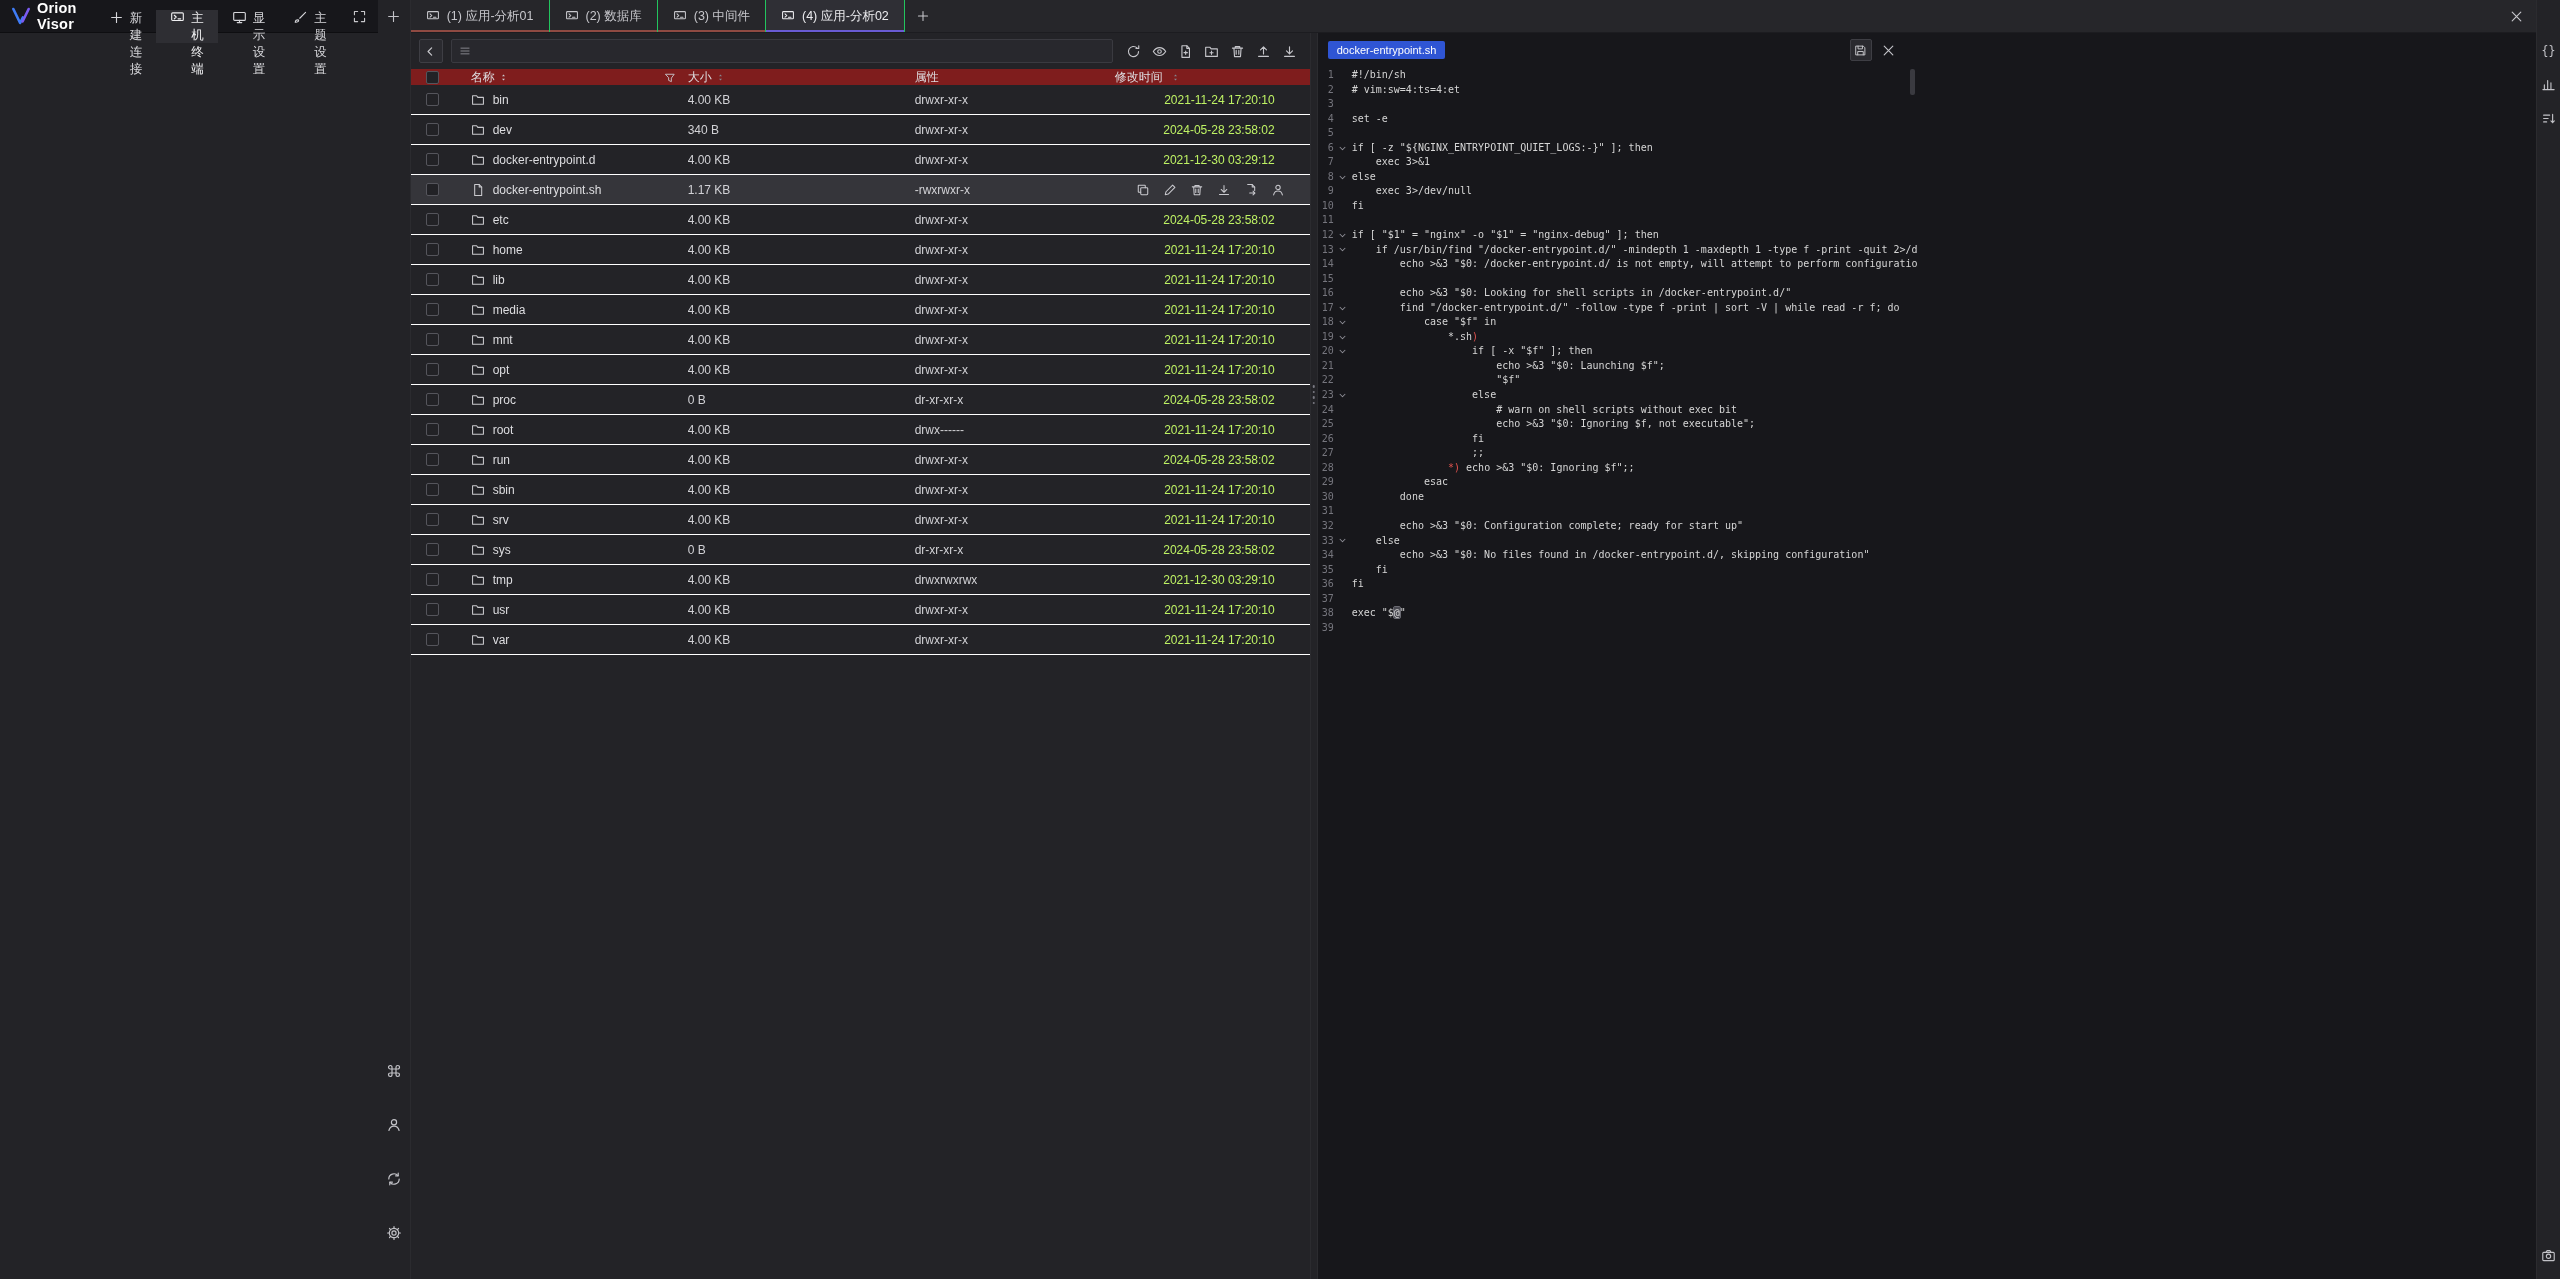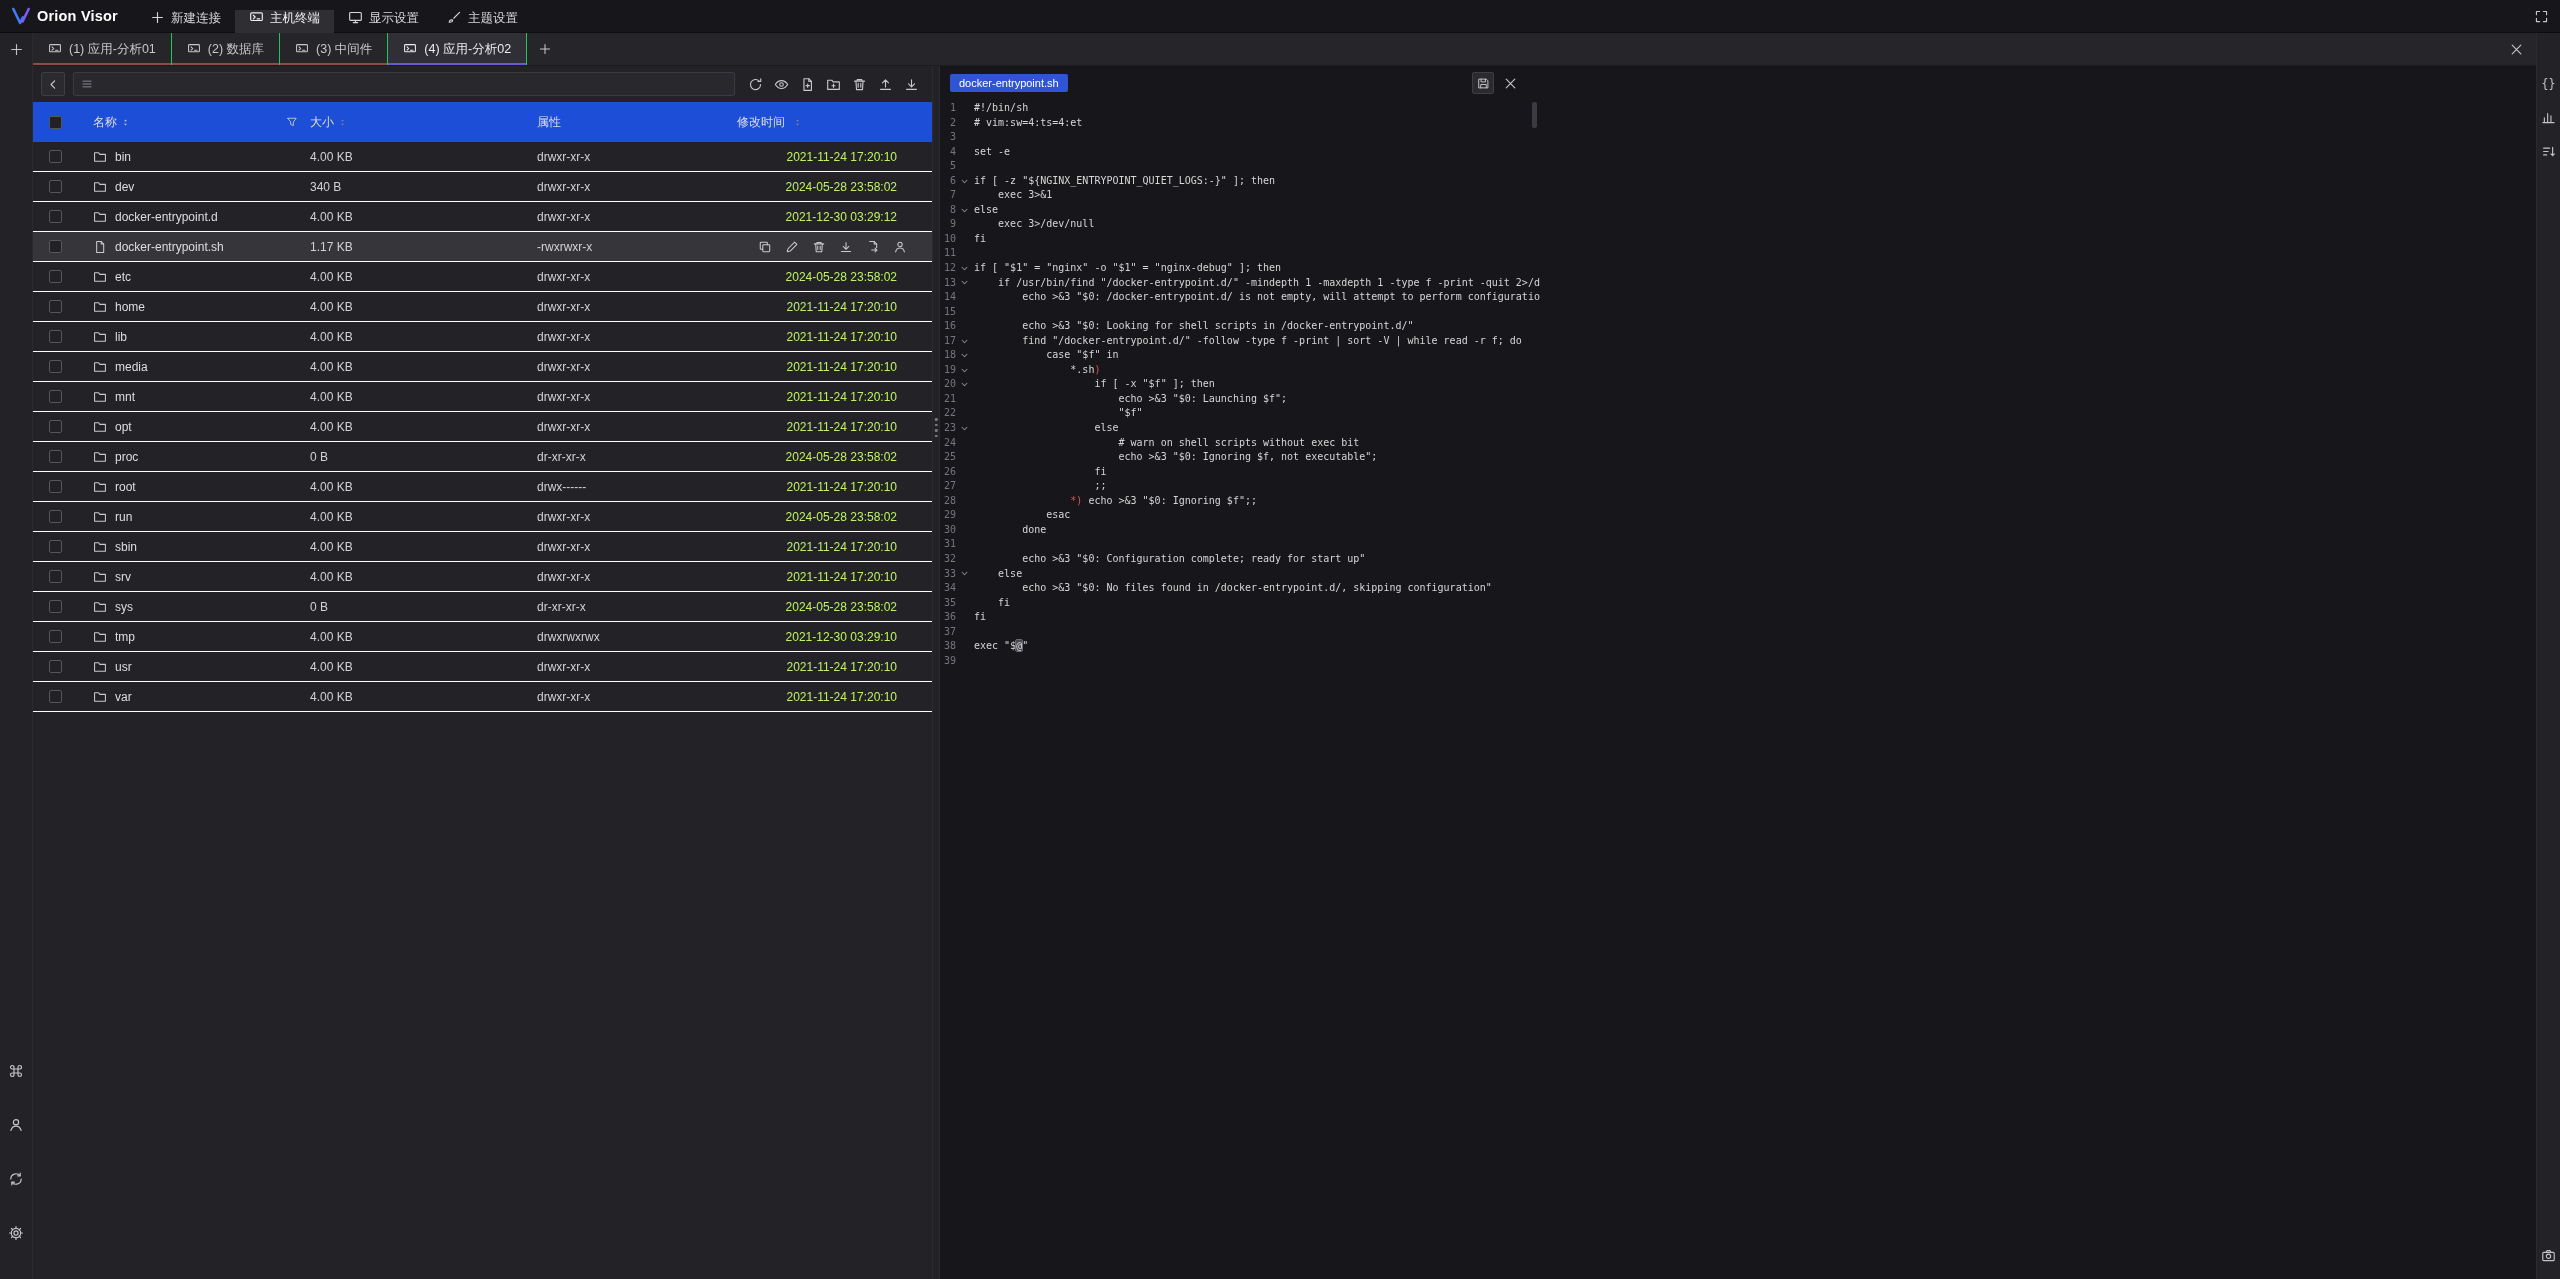--- a/index.html
+++ b/index.html
@@ -1,18 +1,18 @@
 <!DOCTYPE html>
 <html><head>
 <meta charset="utf-8">
 <style>
   * { margin:0; padding:0; box-sizing:border-box; }
   html,body { width:2560px; height:1279px; overflow:hidden; background:#17171b;
               font-family:"Liberation Sans", sans-serif; }
-  .app { width:2560px; height:1279px; display:flex; flex-direction:column; background:#232327; }
+  .app { width:2560px; height:1279px; display:flex; flex-direction:row; background:#232327; }
   .ic { display:block; flex:0 0 auto; }
 
   
   .navbar { flex:0 0 33px; height:33px; background:#17171b; border-bottom:1px solid #0e0e11;
             display:flex; align-items:center; }
   .logo { display:flex; align-items:center; gap:7px; padding:0 18px 0 12px; cursor:pointer; }
   .logo-text { color:#ffffff; font-size:14.5px; font-weight:bold; letter-spacing:.2px; }
   .nav-menu { display:flex; height:33px; }
   .nav-item { height:33px; display:flex; gap:6px; padding:0 14px;
               color:#d6d6da; font-size:12.5px; cursor:pointer;margin-top:10px; }
@@ -51,21 +51,21 @@
             display:flex; align-items:center; justify-content:center; color:#c5c5ca; cursor:pointer; }
   .path-input { flex:1; height:24px; background:#28282d; border:1px solid #3a3a40; border-radius:2px;
                 display:flex; align-items:center; gap:6px; padding:0 7px; color:#8f8f96; }
   .path-input input { flex:1; background:transparent; border:none; outline:none; color:#d5d5d8;
                       font-size:12px; font-family:"Liberation Sans",sans-serif; }
   .tool-icons { display:flex; align-items:center; gap:11px; padding:0 5px; color:#c6c6cb; }
   .tool-btn { display:flex; cursor:pointer; }
 
   .table { flex:1; overflow:hidden; font-size:12px; }
   .thead, .trow { display:grid; grid-template-columns:44px 233px 227px 200px 1fr; align-items:center; }
-  .thead { height:40px; background:#1d4ed8; color:#dfdfe2; }
+  .thead { height:16px; background:#7f1d1d; color:#dfdfe2; }
   .trow { height:30px; border-bottom:1px solid #ffffff; color:#d8d8db; cursor:default; }
   .trow.selected { background:#35353a; }
   .c-check { display:flex; justify-content:center; }
   .checkbox { width:13px; height:13px; border:1px solid #55555c; border-radius:2px;
               background:#222226; display:inline-block; cursor:pointer; }
   .name-cell { display:flex; align-items:center; gap:8px; padding-left:16px; color:#dedee1; }
   .name-cell .ic { color:#cacace; }
   .hcell { display:flex; align-items:center; gap:4px; }
   .hcell .caret-w { display:flex; color:#85858d; cursor:pointer; }
   .funnel-w { margin-left:auto; margin-right:12px; display:flex; color:#97979e; cursor:pointer; }

